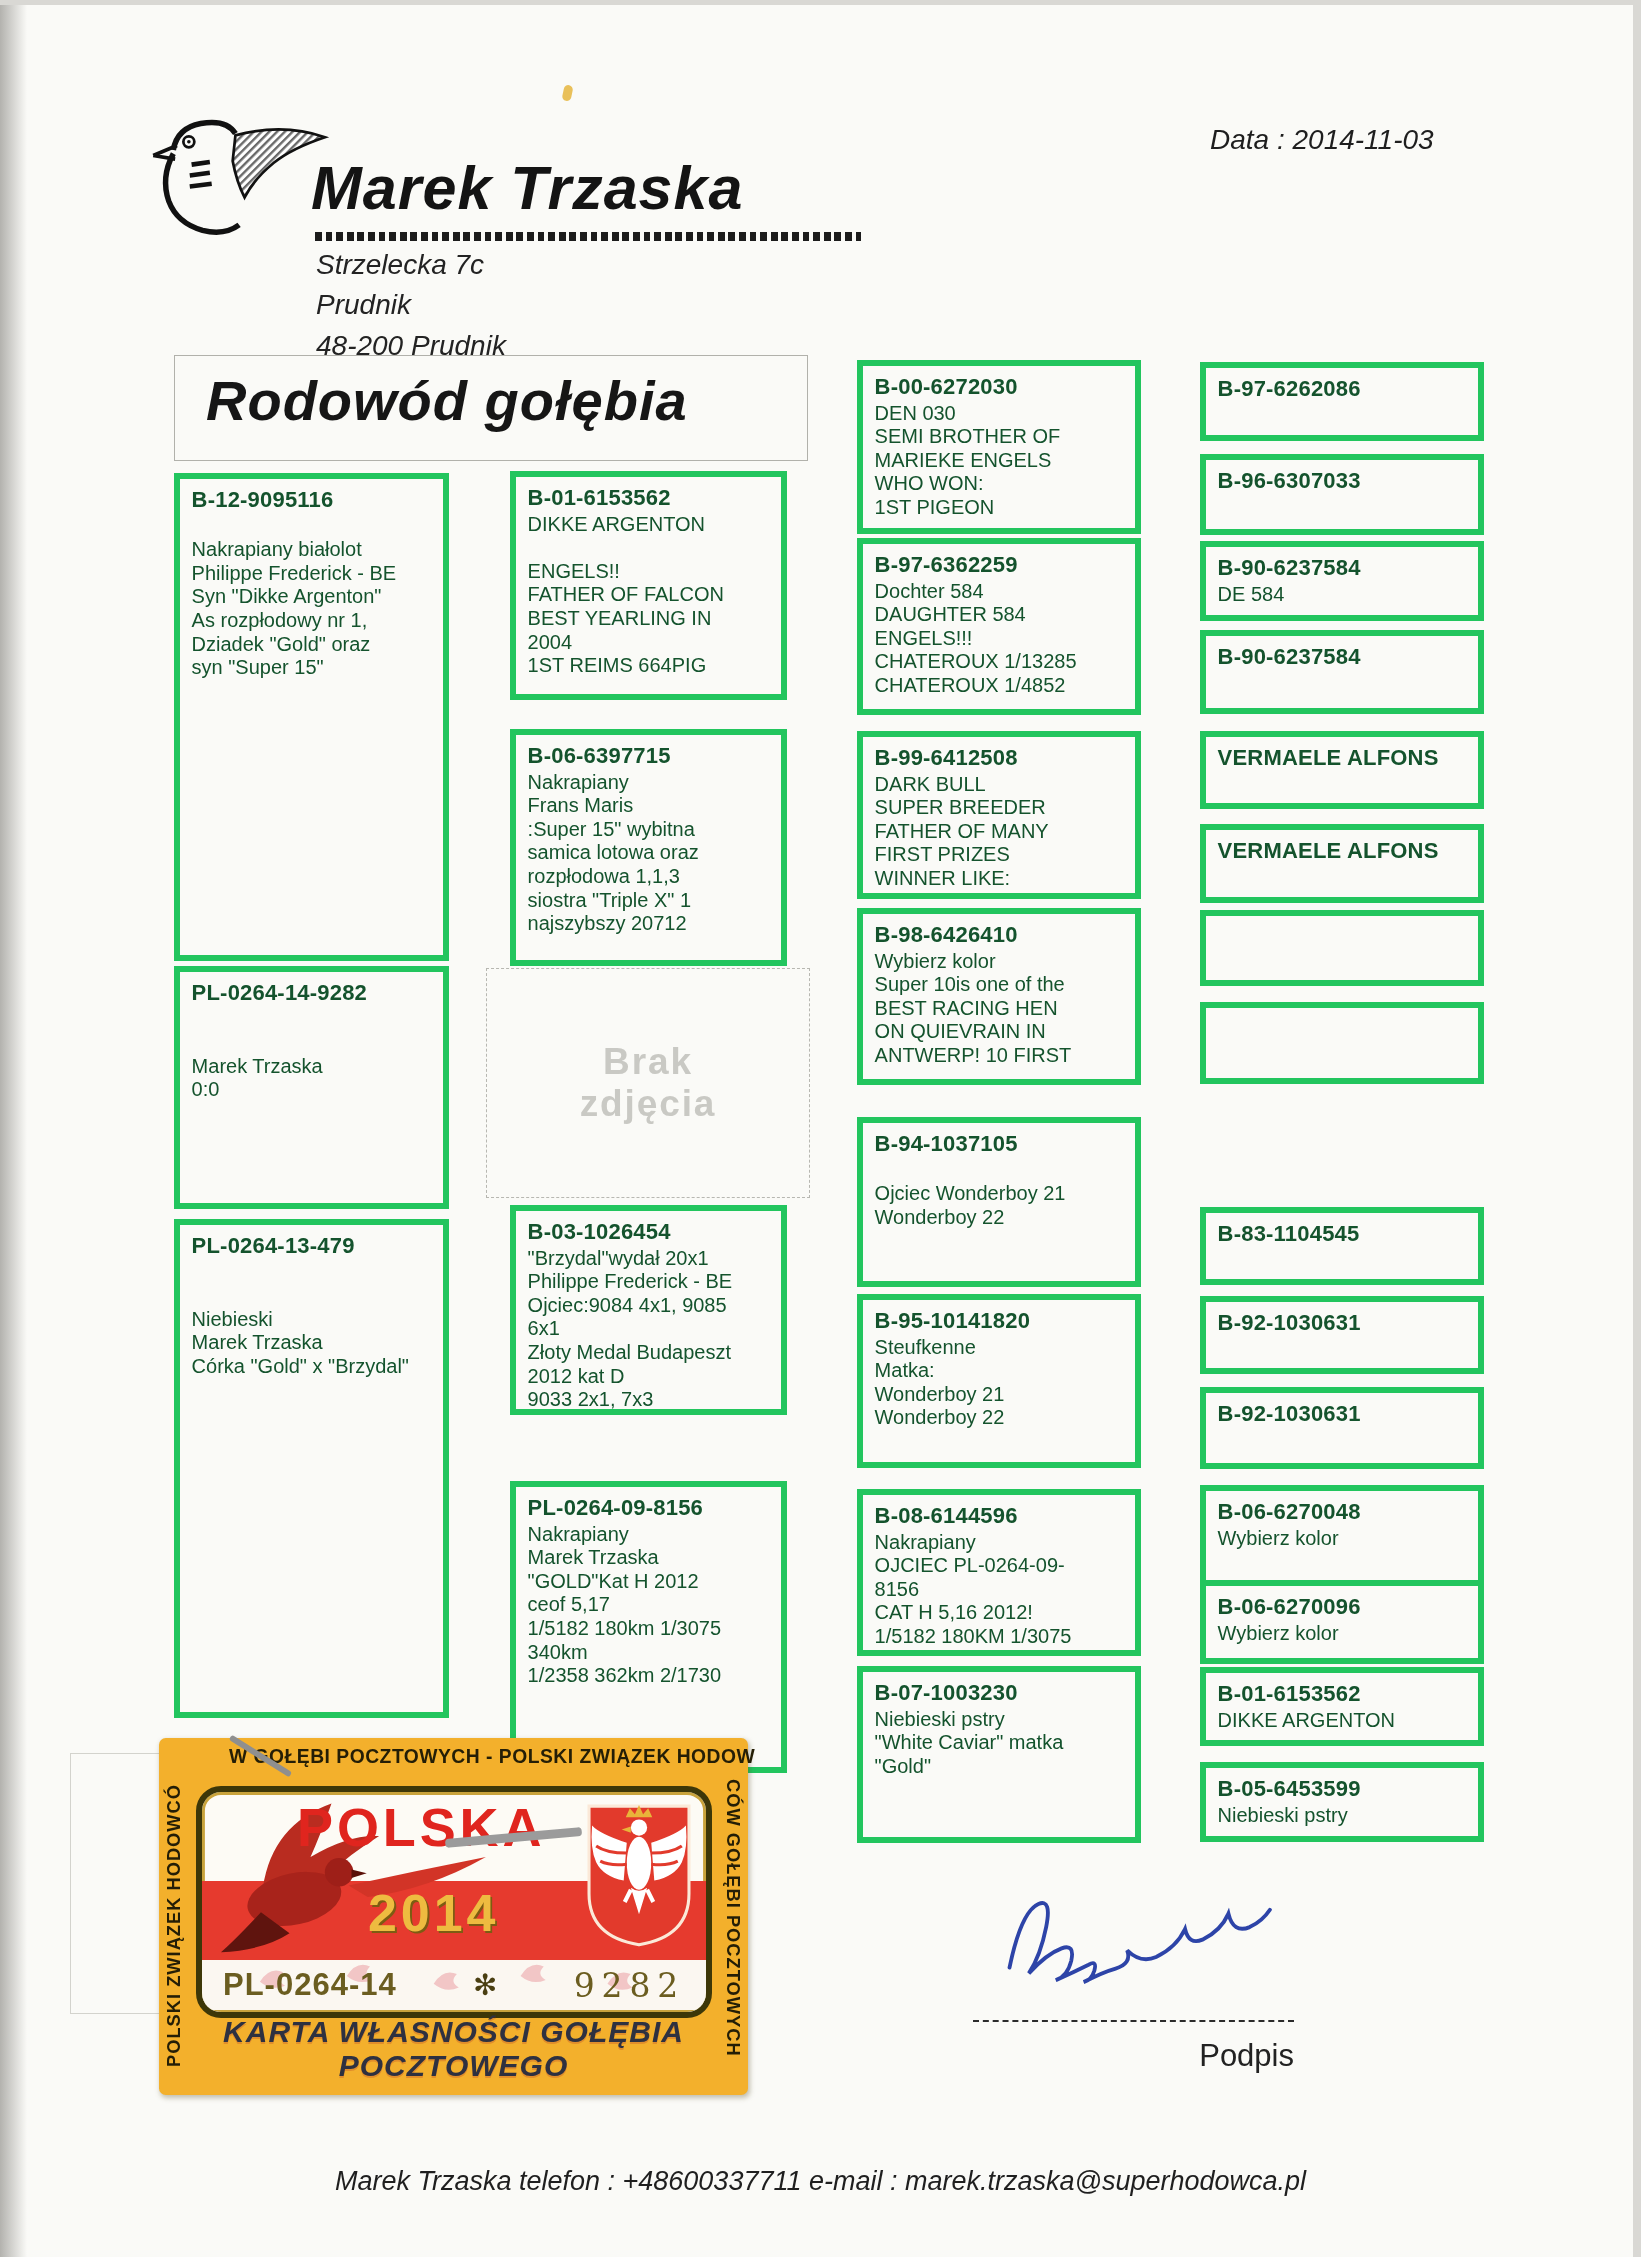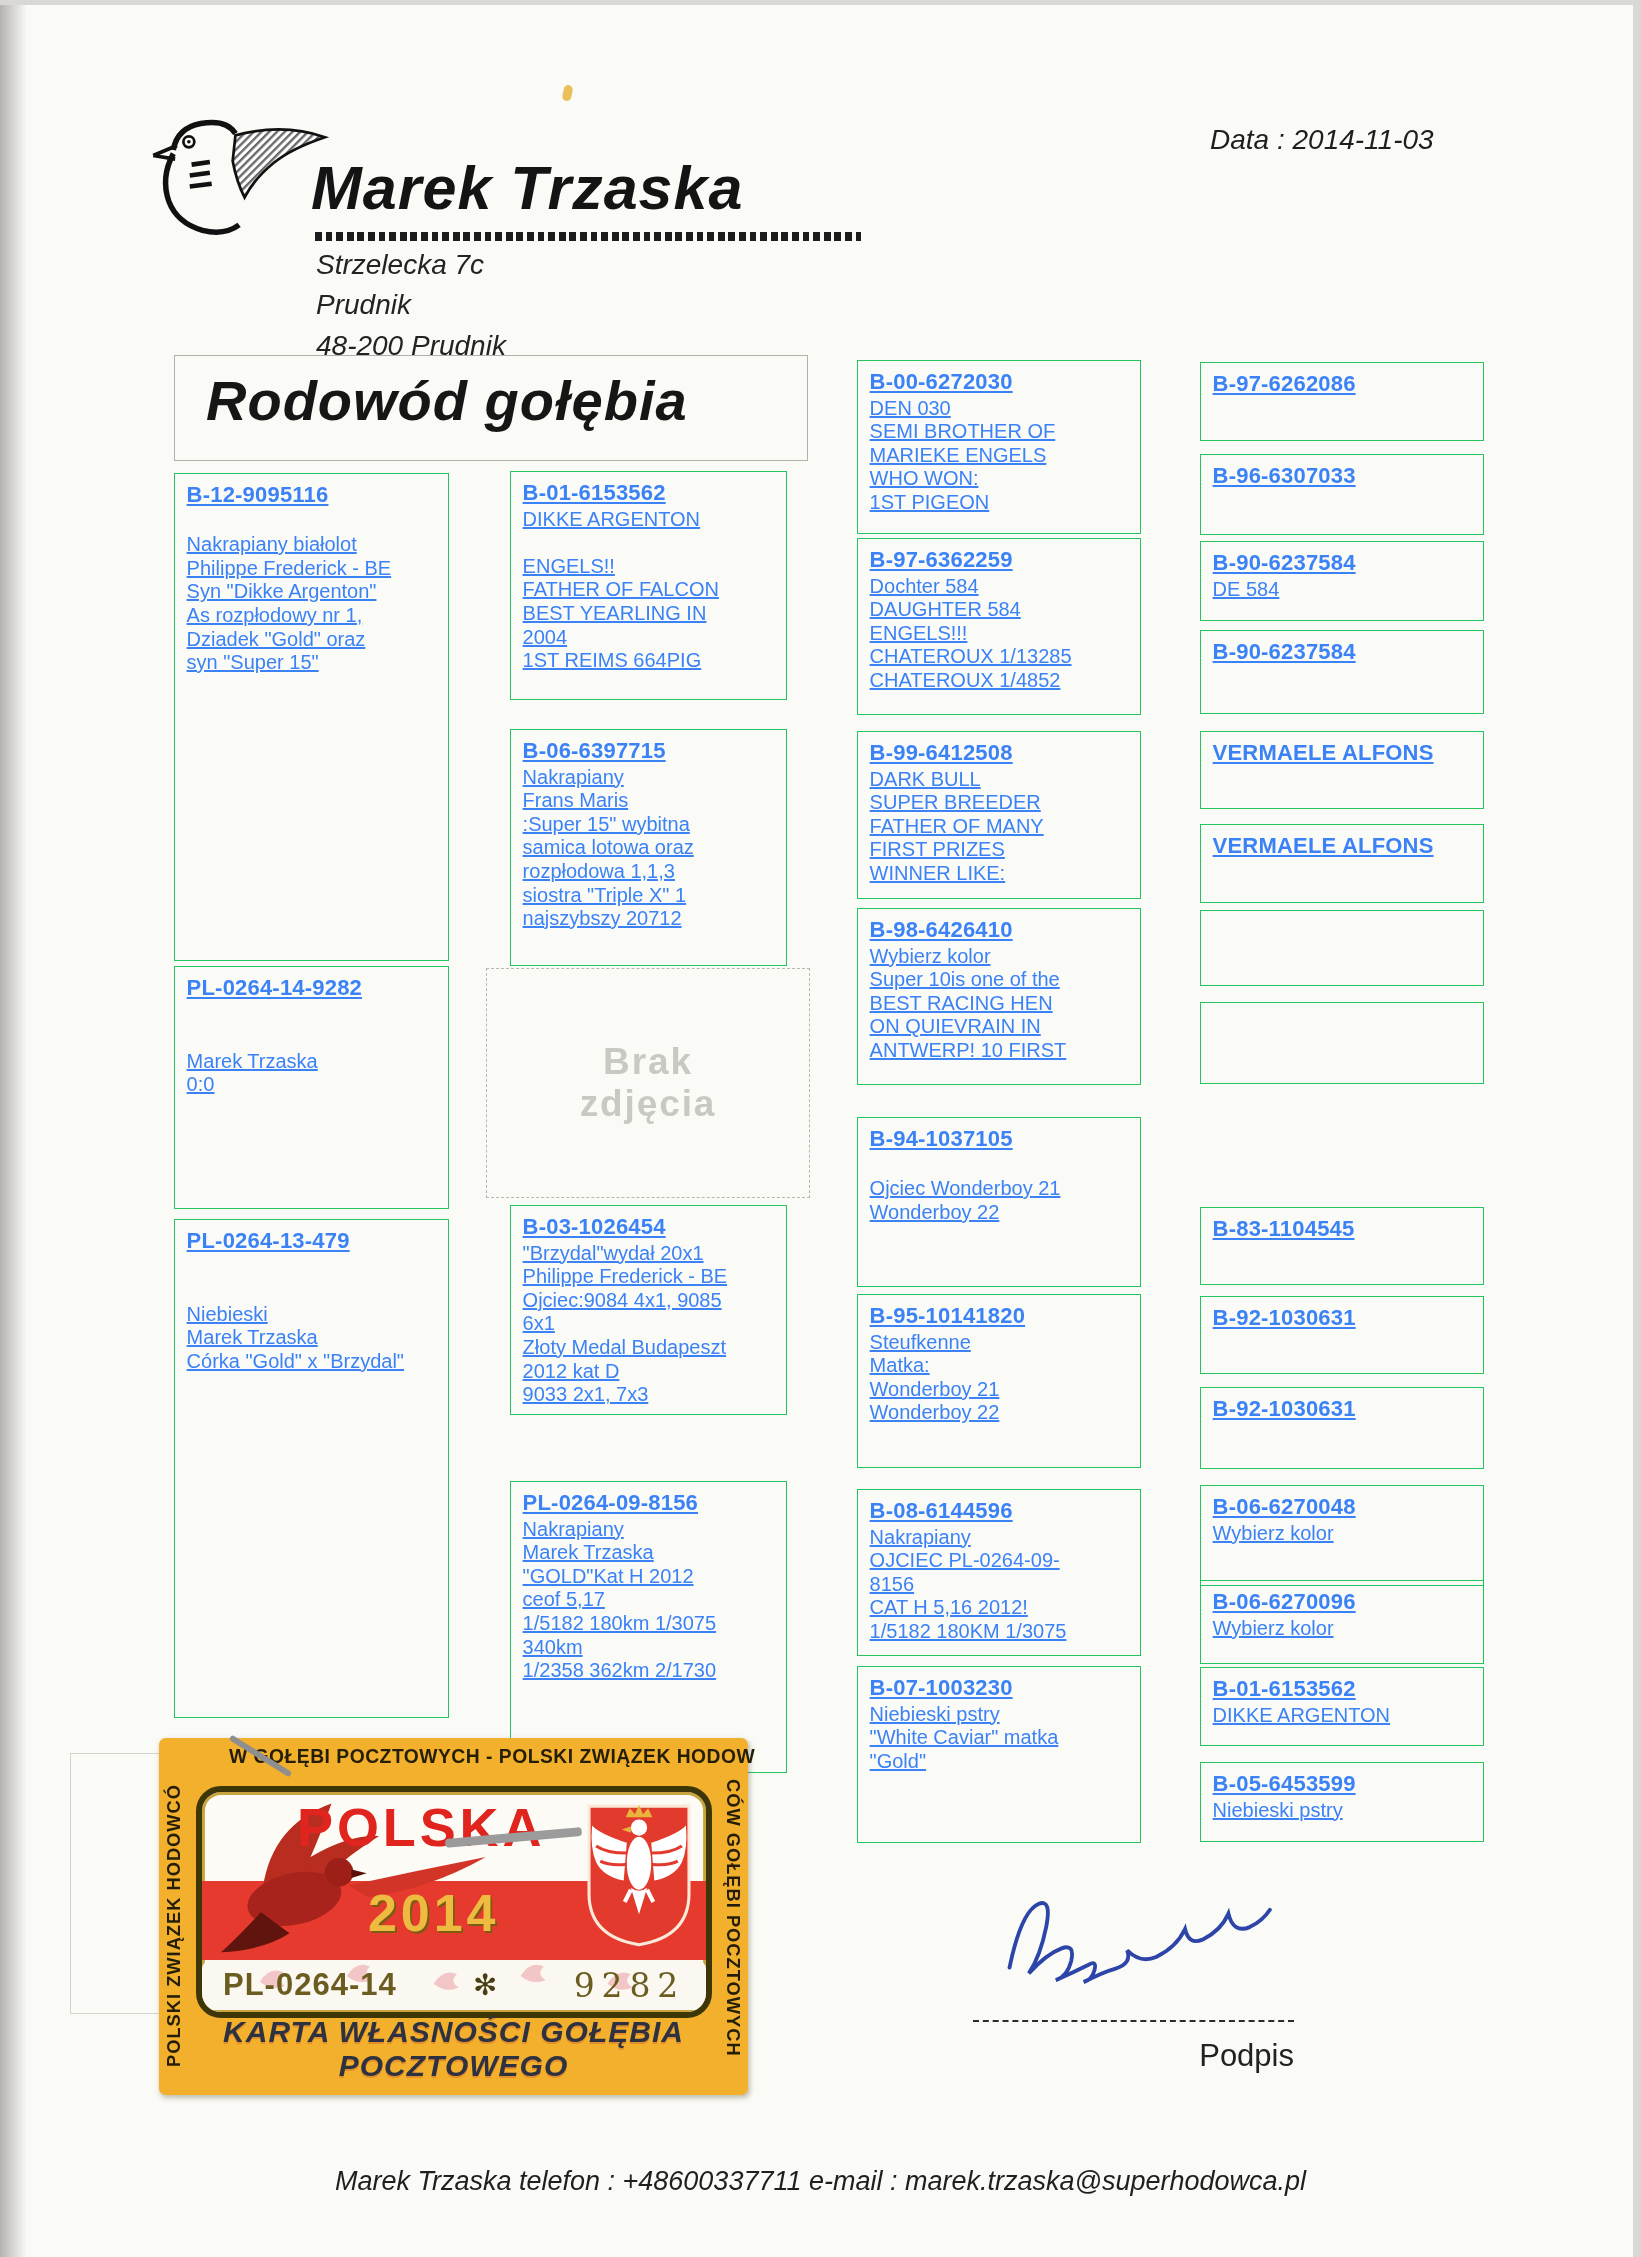--- a/index.html
+++ b/index.html
@@ -21,22 +21,22 @@
   .addr{position:absolute;left:316px;top:245px;font-size:28px;font-style:italic;line-height:1.44;
         white-space:pre-line;color:#232323;}
   .date{position:absolute;left:1210px;top:124px;font-size:28px;font-style:italic;color:#1e1e1e;}
 
   
   .title-box{position:absolute;left:174px;top:355px;width:632px;height:104px;border:1px solid #b1b1ab;}
   .title-text{position:absolute;left:31px;top:11.6px;font-size:56px;font-weight:bold;font-style:italic;
               letter-spacing:1px;color:#161616;}
 
   
-  .pbox{position:absolute;border:1px solid #22c55e;box-sizing:border-box;padding:7.7px 11.6px;
-        font-size:20px;line-height:1.18;color:#3b82f6;overflow:hidden;text-decoration:underline;}
+  .pbox{position:absolute;border:6px solid #22c55e;box-sizing:border-box;padding:7.7px 11.6px;
+        font-size:20px;line-height:1.18;color:#14532d;overflow:hidden;}
   .pbox .bid{font-weight:bold;font-size:22px;letter-spacing:0.2px;}
   .pbox .bbody{white-space:pre-line;margin-top:1.9px;}
   .c1{left:174px;width:275px;}
   .c2{left:510px;width:277px;}
   .c3{left:857px;width:284px;}
   .c4{left:1200px;width:284px;}
 
   .photo-ph{position:absolute;left:486px;top:968px;width:322px;height:228px;border:1px dashed #b7b7b1;
             display:flex;align-items:center;justify-content:center;text-align:center;
             font-size:37px;font-weight:bold;color:#c9c9c4;white-space:pre-line;letter-spacing:1.9px;}
@@ -57,21 +57,21 @@
          box-shadow:inset 0 0 0 2.9px #c9a33b;}
   .red-band{position:absolute;left:0;right:0;top:89px;height:79px;background:#e63a2e;}
   .country{position:absolute;top:3.9px;left:95px;font-size:54px;font-weight:bold;color:#e0251e;
            letter-spacing:3.9px;z-index:3;}
   .strike{position:absolute;top:41px;left:243px;width:137px;height:8.7px;background:#9b9b9b;
           transform:rotate(-5deg);z-index:4;border-radius:3.9px;}
   .year{position:absolute;top:91px;left:166px;font-size:52px;font-weight:bold;color:#eebb40;
         letter-spacing:3.9px;z-index:3;text-shadow:1.9px 1.9px 0 #7c5c12;}
   .pigeon-svg{position:absolute;left:0;top:3.9px;width:299px;height:162px;z-index:2;}
   .eagle-svg{position:absolute;right:9.7px;top:7.7px;width:114px;height:153px;z-index:3;}
-  .ring-strip{position:absolute;left:0;right:0;top:168px;height:50px;background:#fbf7f1;z-index:2;border-radius:9px;}
+  .ring-strip{position:absolute;left:0;right:0;top:168px;height:50px;background:#fbf7f1;z-index:2;}
   .doves-svg{position:absolute;left:0;top:-17.4px;width:502px;height:68px;}
   .ring-row{position:absolute;left:0;right:0;top:0;height:50px;display:flex;align-items:center;
             justify-content:space-between;padding:0 21px;box-sizing:border-box;z-index:2;}
   .ring-prefix{font-size:31px;font-weight:bold;color:#6b5d20;letter-spacing:1px;}
   .ring-sep{font-size:29px;color:#4a3f12;}
   .ring-num{font-family:"DejaVu Serif","Liberation Serif",serif;font-size:33px;color:#6b5d20;
             letter-spacing:6.8px;}
   .card-title{position:absolute;left:0;right:0;bottom:11.6px;text-align:center;font-size:30px;
               font-weight:bold;font-style:italic;color:#2e3140;letter-spacing:1px;
               text-shadow:0 1.9px 0 rgba(170,40,40,.25);}

